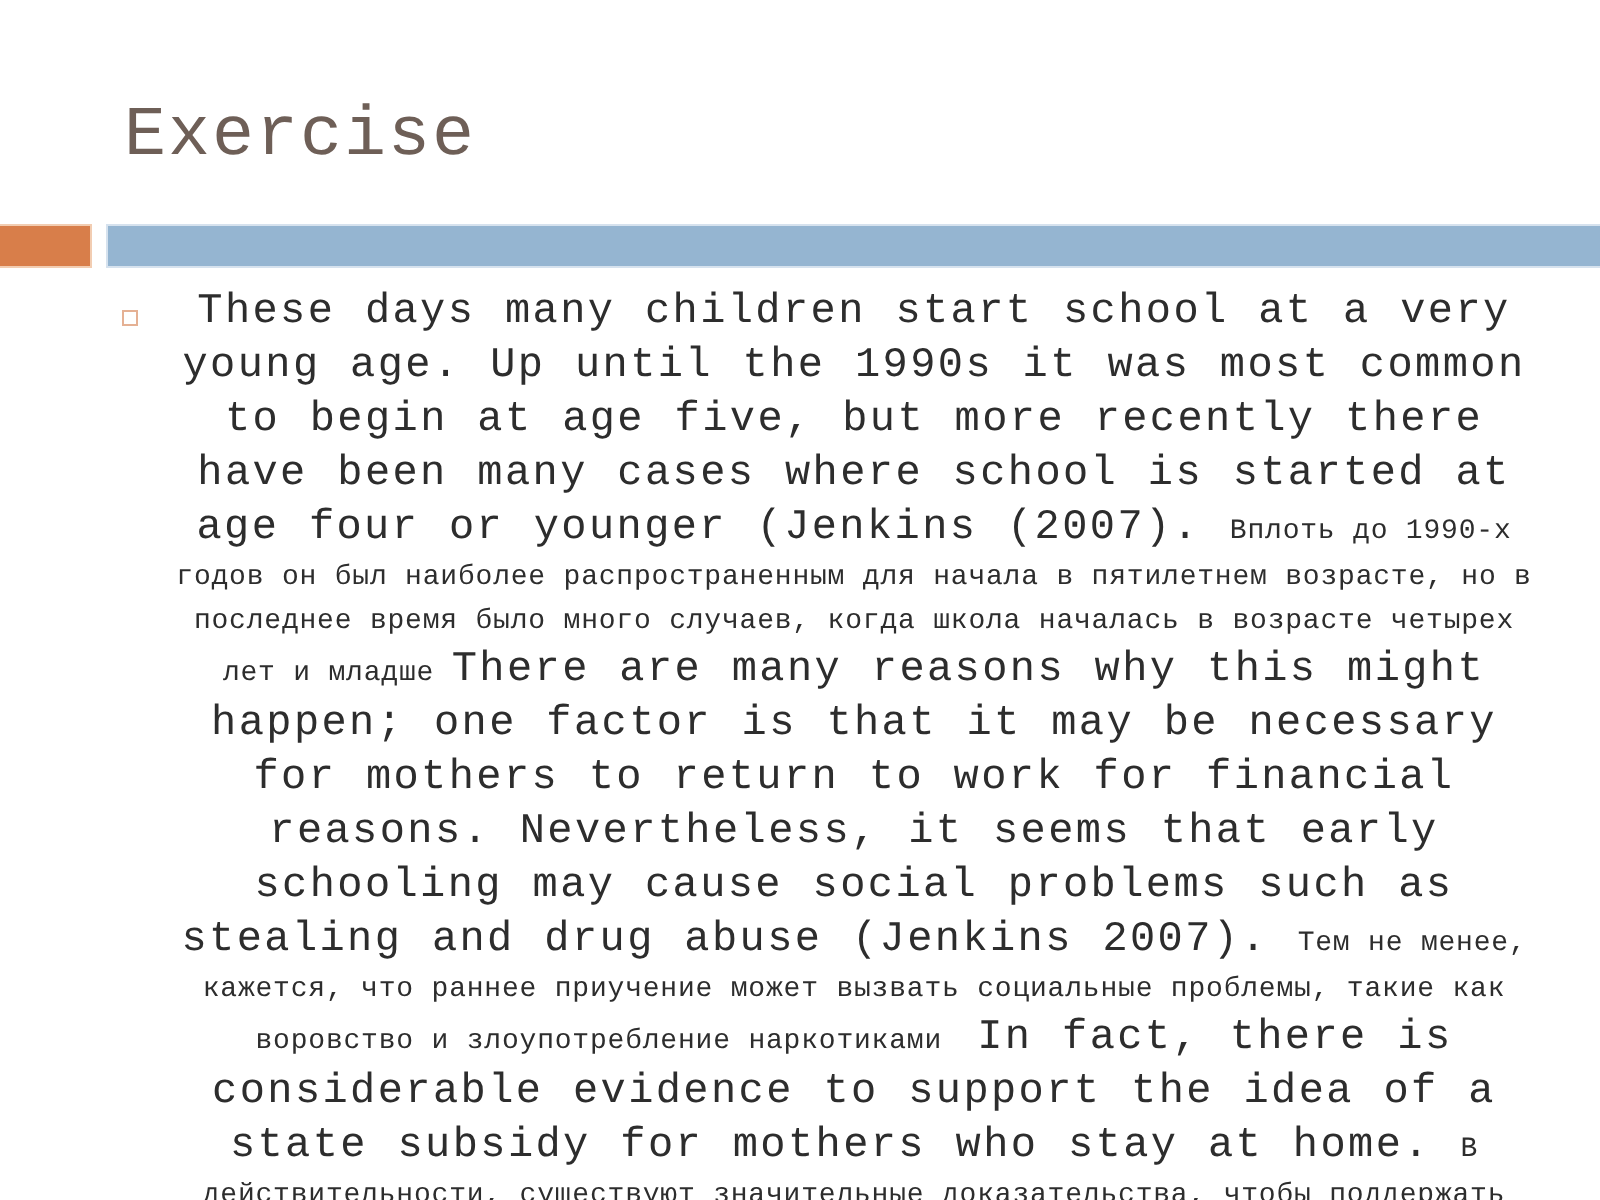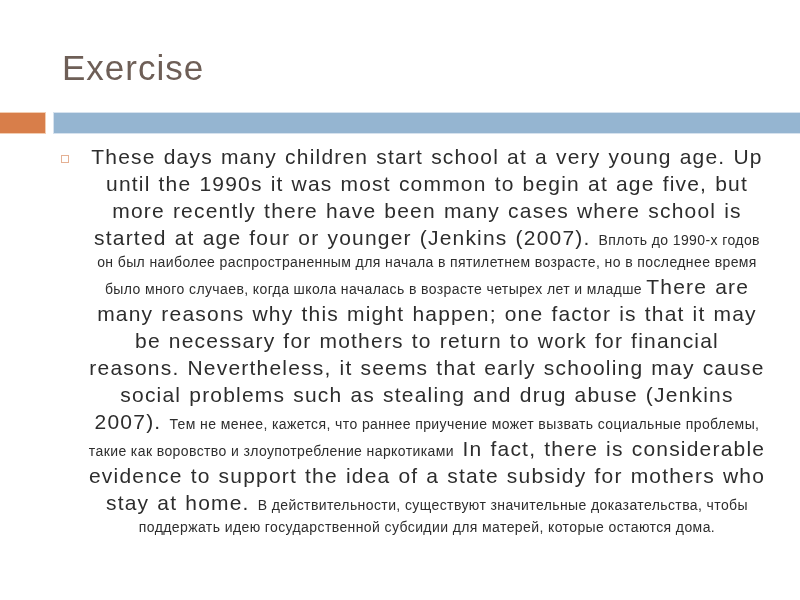--- a/index.html
+++ b/index.html
@@ -16,20 +16,21 @@
   html,body{width:800px;height:600px;}
   body{
     background:var(--background);
     font-family:"Liberation Sans", sans-serif;
     overflow:hidden;
   }
   .slide{
     position:relative;
     width:800px;height:600px;
     background:var(--background);
+    font-family:Liberation Mono, monospace;
   }
   .slide-title{
     position:absolute;
     left:62px;top:48px;
     font-size:35px;
     font-weight:400;
     letter-spacing:1px;
     color:var(--title-text);
   }
   .divider-orange{

